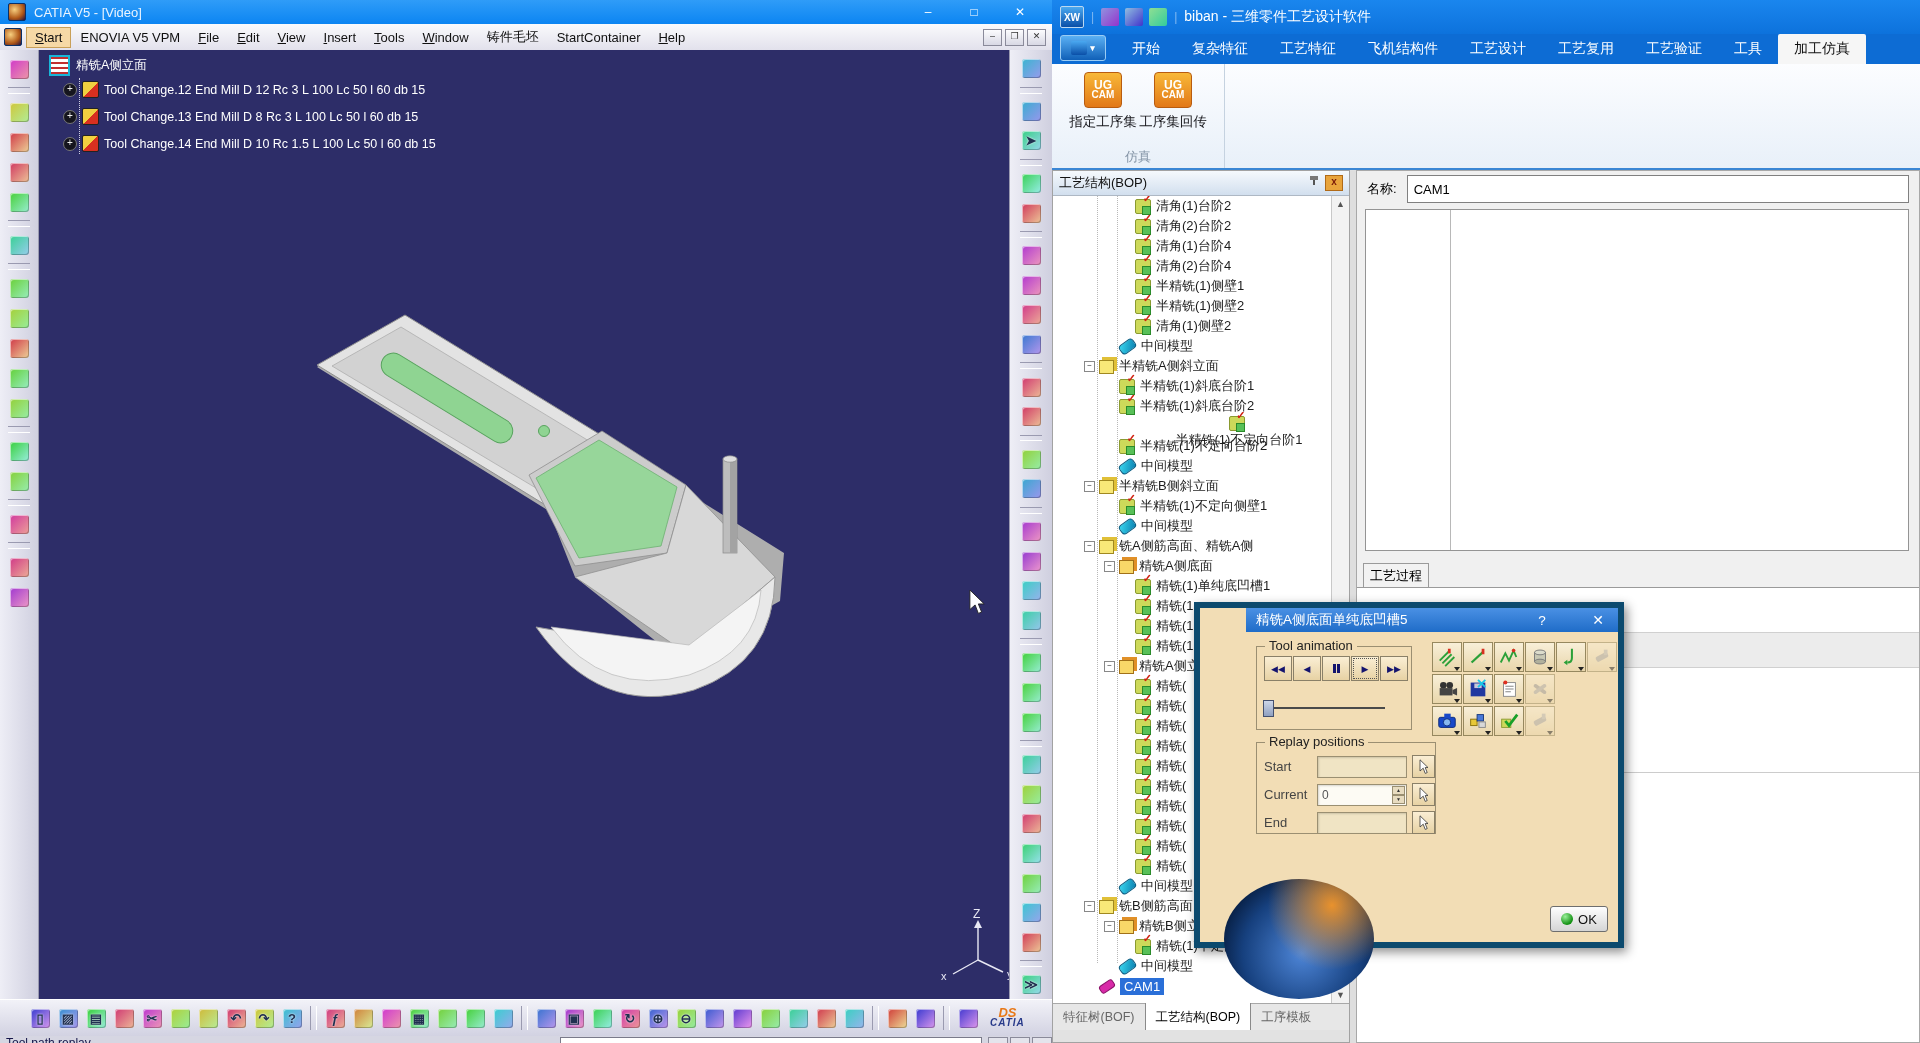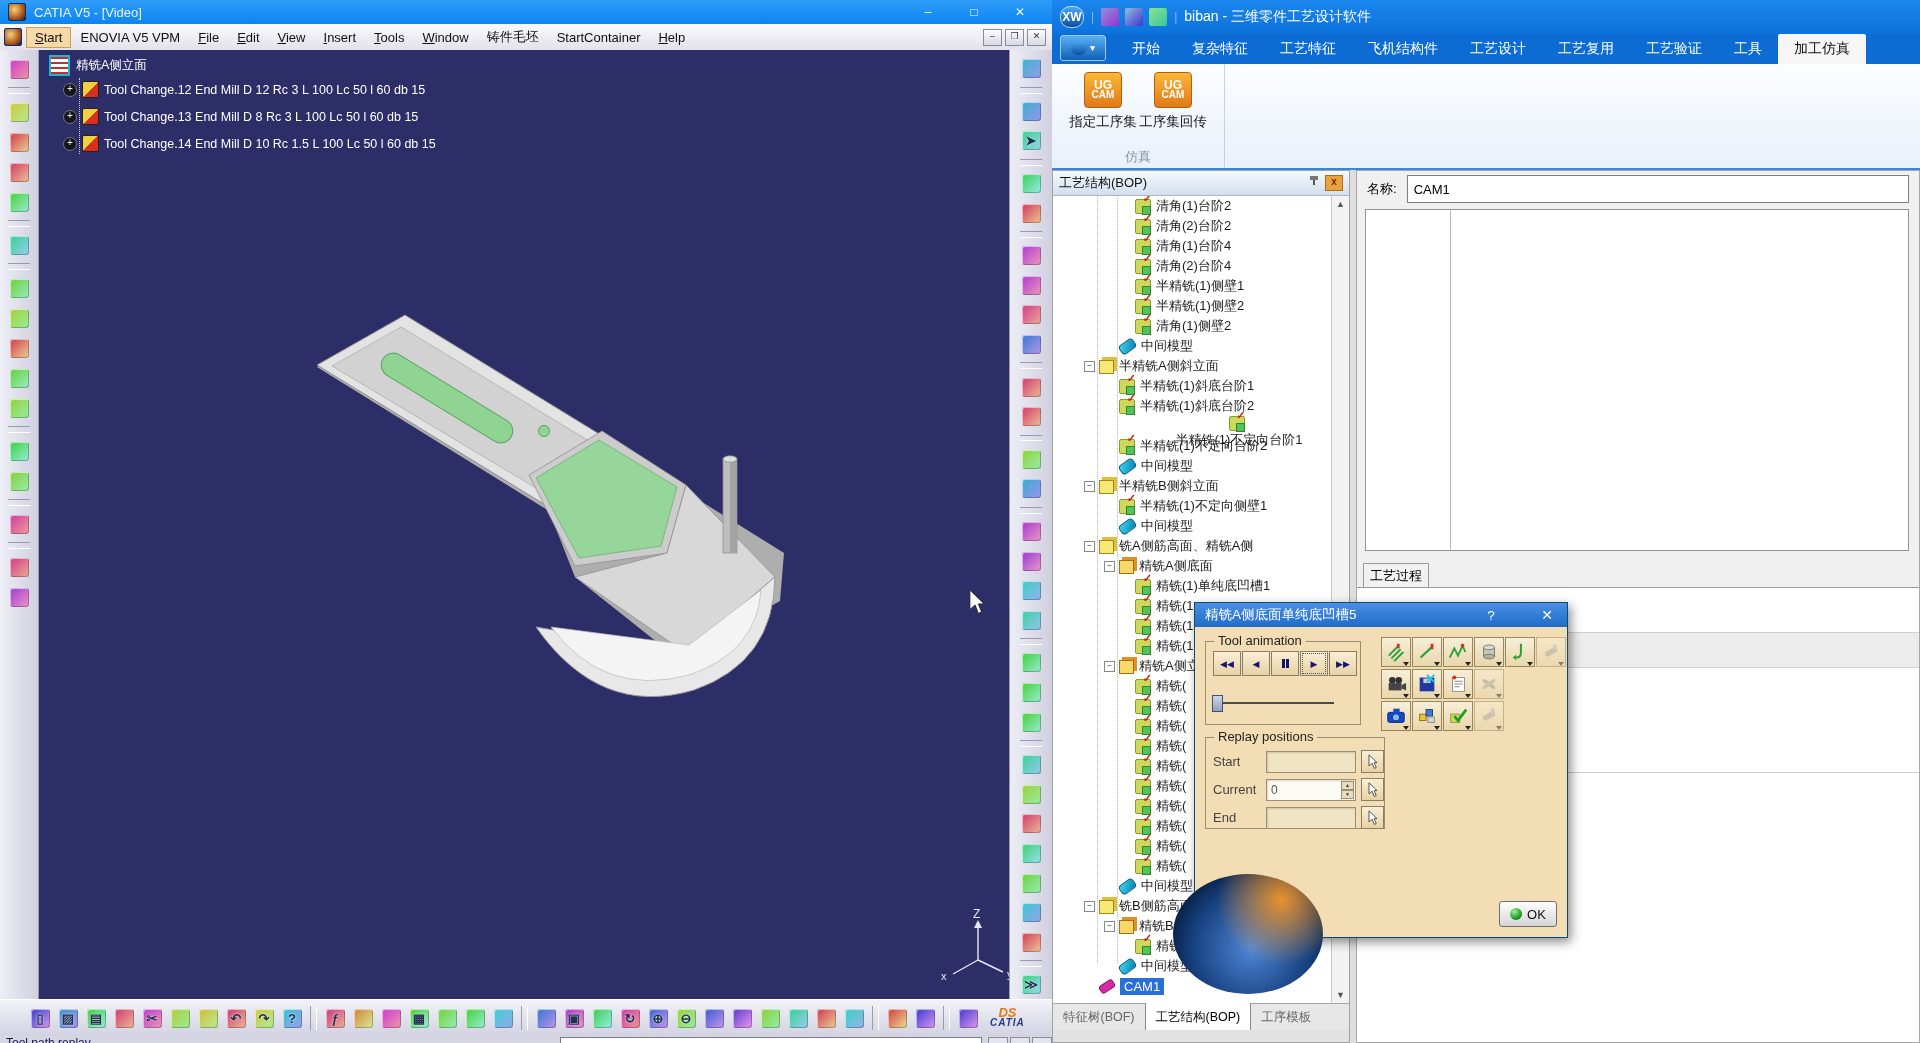--- a/index.html
+++ b/index.html
@@ -51,21 +51,21 @@
     border-top:1px solid #fff;display:flex;align-items:center;padding-left:26px;}
   .c-bottombar .chip{margin:0 1px;}
   .catia-logo{margin-left:8px;display:flex;flex-direction:column;align-items:center;line-height:10px;}
   .catia-logo .ds{color:#e87818;font-weight:bold;font-style:italic;font-size:13px;}
   .catia-logo .ct{color:#283a8a;font-weight:bold;font-style:italic;font-size:10px;letter-spacing:1px;}
   
   #biban{position:absolute;left:1052px;top:0;width:868px;height:1043px;background:#e6e6e6;}
   .b-titlebar{height:34px;background:linear-gradient(#1a86ee,#0d72dc);display:flex;align-items:center;
     color:#fff;font-size:14px;gap:7px;padding-left:8px;}
   .b-logo{width:22px;height:20px;background:linear-gradient(#4aa8f0,#0a4fa8);border:1px solid #bcd8f0;
-    color:#fff;font-size:12px;font-weight:bold;display:flex;align-items:center;justify-content:center;border-radius:10px;}
+    color:#fff;font-size:10px;font-weight:bold;display:flex;align-items:center;justify-content:center;border-radius:2px;}
   .b-qicon{width:18px;height:18px;border-radius:2px;}
   .b-pipe{opacity:.45;font-size:12px;}
   .b-tabrow{height:30px;background:#0d6cd4;display:flex;align-items:flex-end;padding-left:6px;color:#fff;font-size:14px;}
   .b-appbtn{width:44px;height:24px;margin:0 10px 3px 2px;border-radius:3px;background:linear-gradient(#5ab0f4,#1060b8);
     border:1px solid #9accf4;display:flex;align-items:center;justify-content:center;gap:3px;font-size:9px;font-weight:bold;}
   .b-tab{padding:6px 16px 6px;white-space:nowrap;}
   .b-tab.active{background:#f6f6f6;color:#111;border-radius:2px 2px 0 0;margin-top:29px;}
   .b-ribbon{height:104px;background:linear-gradient(#fcfdff,#e8f0f9);border-bottom:2px solid #3a86d4;
     display:flex;position:relative;}
   .rib-group{position:relative;border-right:1px solid #c5d2e0;height:100%;}
@@ -116,21 +116,21 @@
     font-family:"Liberation Sans",sans-serif;}
   .grid-box{margin:2px 10px 0 8px;height:340px;background:#fff;border:1px solid #949494;position:relative;}
   .grid-div{position:absolute;left:84px;top:0;bottom:0;border-left:1px solid #b8b8b8;}
   .proc-tab{margin:12px 0 0 6px;width:64px;height:23px;background:#f2f2f2;border:1px solid #9a9a9a;border-bottom:none;
     display:flex;align-items:center;justify-content:center;font-size:13px;}
   .proc-area{flex:1;background:#fff;border-top:1px solid #9a9a9a;position:relative;}
   .proc-band{position:absolute;left:0;right:0;top:44px;height:34px;background:#ececec;border-top:1px solid #d0d0d0;border-bottom:1px solid #d0d0d0;}
   .proc-line{position:absolute;left:0;right:0;top:184px;border-top:1px solid #cccccc;}
   
   #dialog{position:absolute;left:1194px;top:602px;width:372px;height:334px;background:#f2ddb5;
-    border:1px solid #0c4a6e;box-shadow:3px 4px 10px rgba(0,0,0,.45);font-size:13px;color:#333;}
+    border:6px solid #0c4a6e;box-shadow:3px 4px 10px rgba(0,0,0,.45);font-size:13px;color:#333;padding-left:46px;}
   .dlg-title{height:24px;background:linear-gradient(#4a90e4,#1f6cc8);color:#fff;font-size:13.5px;
     display:flex;align-items:center;padding:0 10px;gap:8px;}
   .dlg-title .t{flex:1;}
   .dlg-help{width:20px;text-align:center;margin-right:28px;}
   .dlg-close{width:20px;text-align:center;font-size:14px;}
   .dlg-body{position:relative;height:309px;}
   .gbox{position:absolute;border:1px solid #9b8f72;}
   .gbox .legend{position:absolute;top:-9px;left:8px;background:#f2ddb5;padding:0 4px;color:#222;}
   .ta-box{left:10px;top:14px;width:154px;height:82px;}
   .pb-row{position:absolute;left:7px;top:9px;display:flex;gap:1px;}

